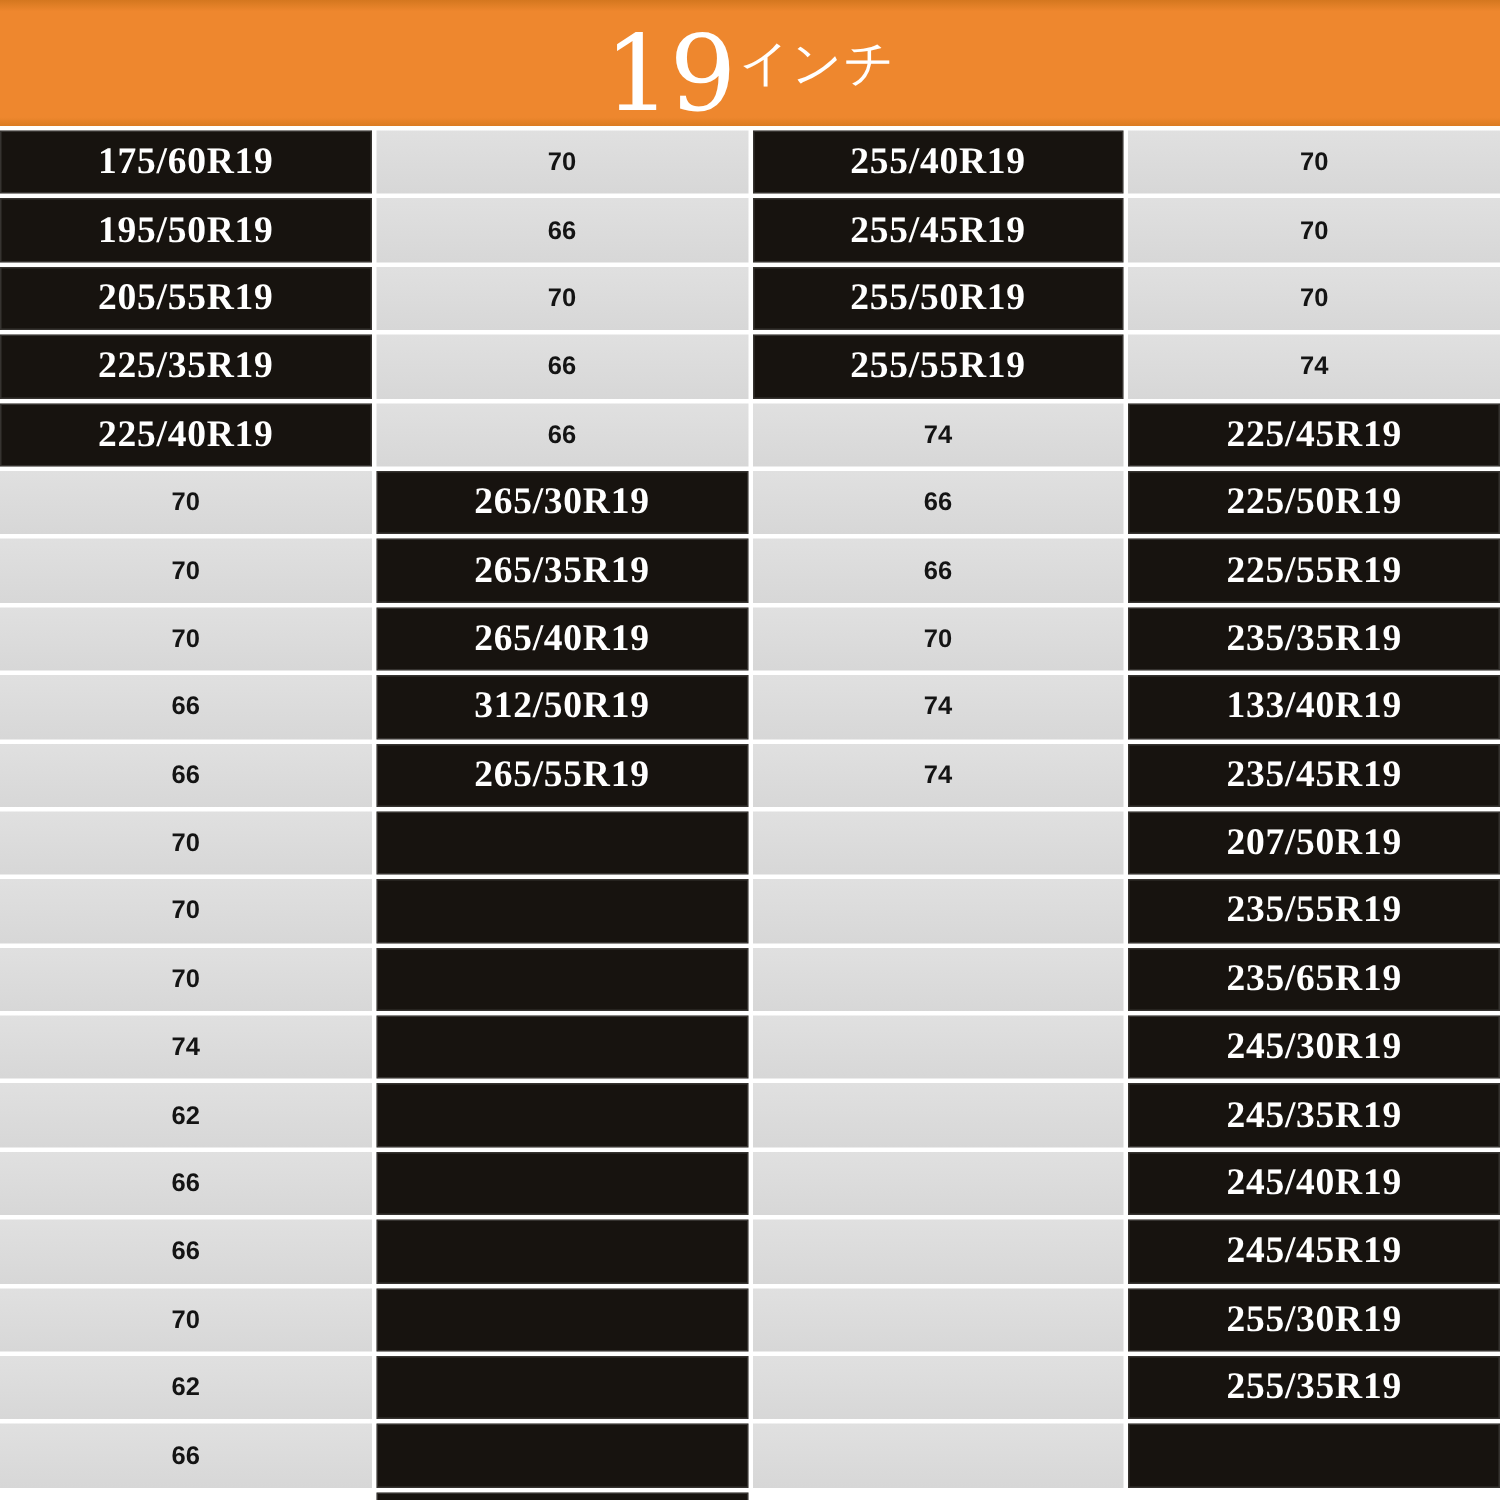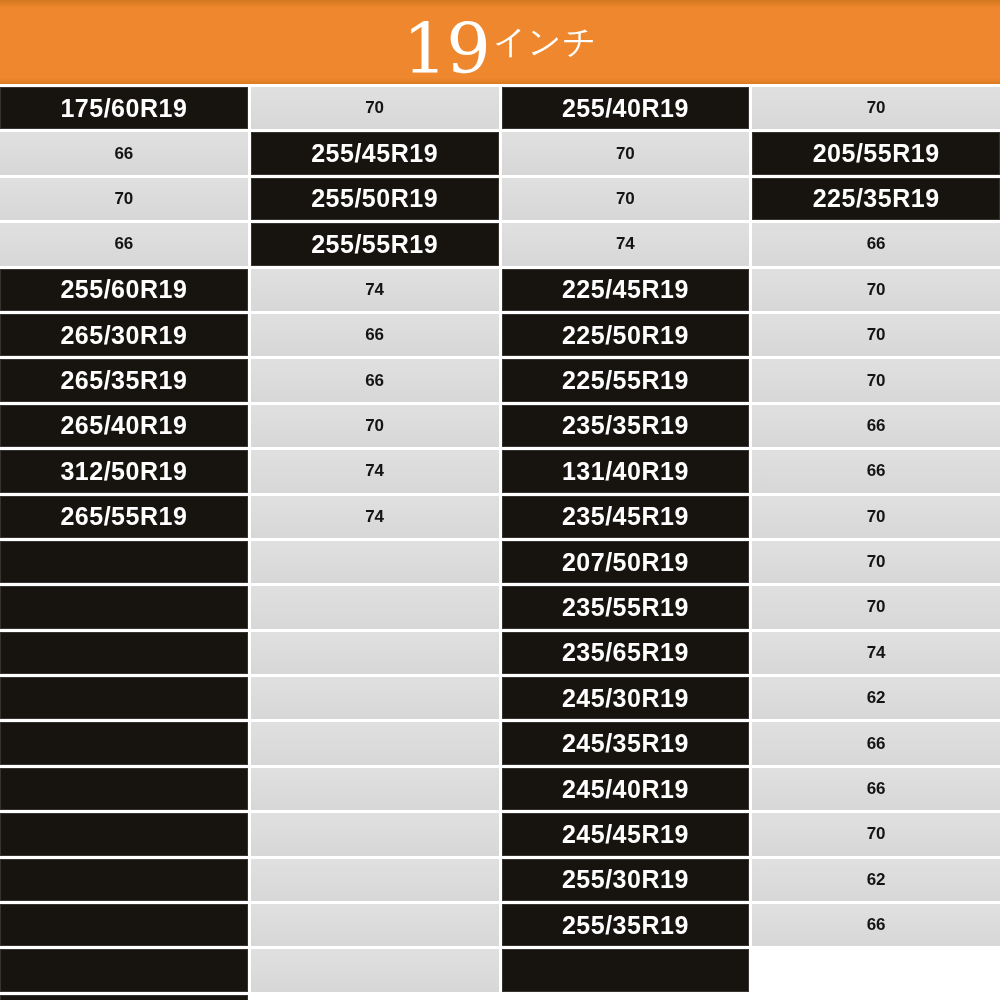--- a/index.html
+++ b/index.html
@@ -49,20 +49,21 @@
   .label-cell {
     background: #17130f;
     box-shadow: inset 0 0 0 1px rgba(200,200,200,0.18);
     color: #ffffff;
     display: flex;
     align-items: center;
     justify-content: center;
     font-size: 25px;
     font-weight: 700;
     letter-spacing: 0.5px;
+    font-family: Liberation Serif, serif;
   }
   .value-cell {
     background: linear-gradient(180deg, #e0e0e0 0%, #d7d7d7 100%);
     color: #141414;
     display: flex;
     align-items: center;
     justify-content: center;
     font-size: 17px;
     font-weight: 700;
   }
@@ -76,51 +77,52 @@
 <div class="page">
   <div class="header">
     <span class="num">19</span>
     <span class="unit">インチ</span>
   </div>
   <div class="size-table">
       <div class="label-cell">175/60R19</div>
       <div class="value-cell">70</div>
       <div class="label-cell">255/40R19</div>
       <div class="value-cell">70</div>
+      <div class="label-cell">195/50R19</div>
       <div class="value-cell">66</div>
       <div class="label-cell">255/45R19</div>
       <div class="value-cell">70</div>
       <div class="label-cell">205/55R19</div>
       <div class="value-cell">70</div>
       <div class="label-cell">255/50R19</div>
       <div class="value-cell">70</div>
       <div class="label-cell">225/35R19</div>
       <div class="value-cell">66</div>
       <div class="label-cell">255/55R19</div>
       <div class="value-cell">74</div>
+      <div class="label-cell">225/40R19</div>
       <div class="value-cell">66</div>
-      <div class="label-cell">255/60R19</div>
       <div class="value-cell">74</div>
       <div class="label-cell">225/45R19</div>
       <div class="value-cell">70</div>
       <div class="label-cell">265/30R19</div>
       <div class="value-cell">66</div>
       <div class="label-cell">225/50R19</div>
       <div class="value-cell">70</div>
       <div class="label-cell">265/35R19</div>
       <div class="value-cell">66</div>
       <div class="label-cell">225/55R19</div>
       <div class="value-cell">70</div>
       <div class="label-cell">265/40R19</div>
       <div class="value-cell">70</div>
       <div class="label-cell">235/35R19</div>
       <div class="value-cell">66</div>
       <div class="label-cell">312/50R19</div>
       <div class="value-cell">74</div>
-      <div class="label-cell">131/40R19</div>
+      <div class="label-cell">133/40R19</div>
       <div class="value-cell">66</div>
       <div class="label-cell">265/55R19</div>
       <div class="value-cell">74</div>
       <div class="label-cell">235/45R19</div>
       <div class="value-cell">70</div>
       <div class="label-cell"></div>
       <div class="value-cell"></div>
       <div class="label-cell">207/50R19</div>
       <div class="value-cell">70</div>
       <div class="label-cell"></div>

